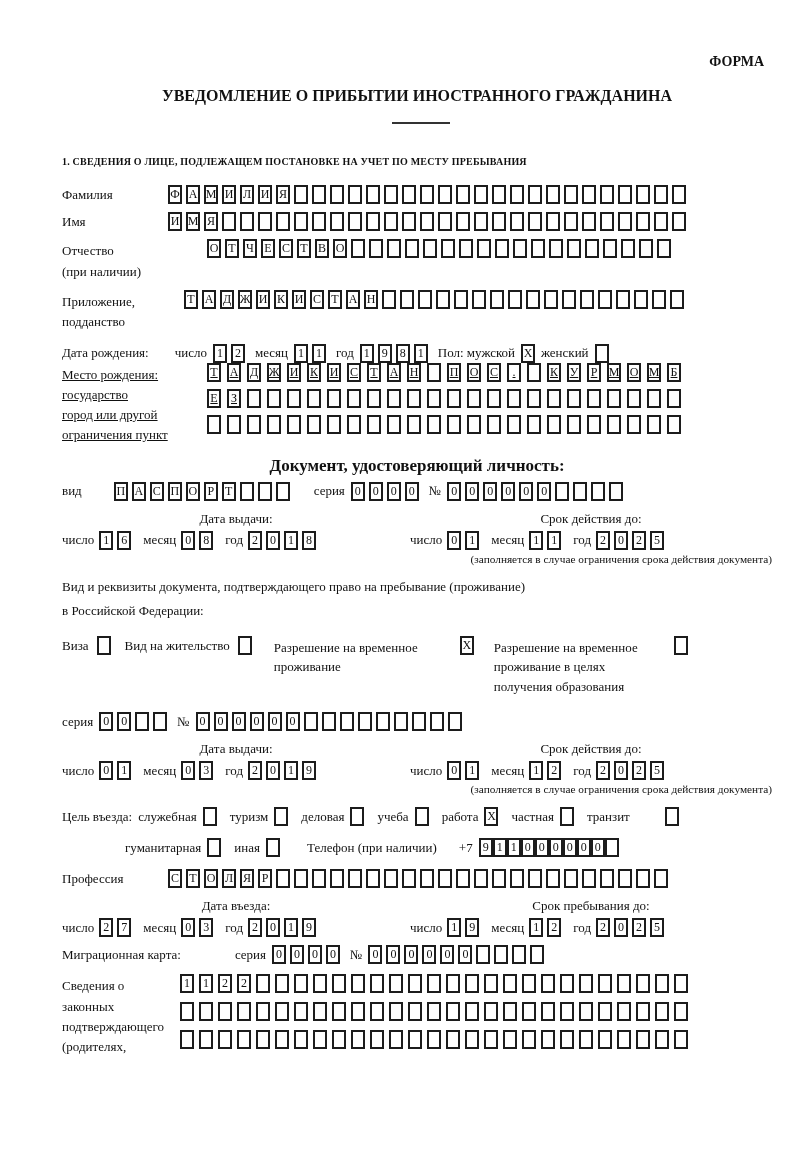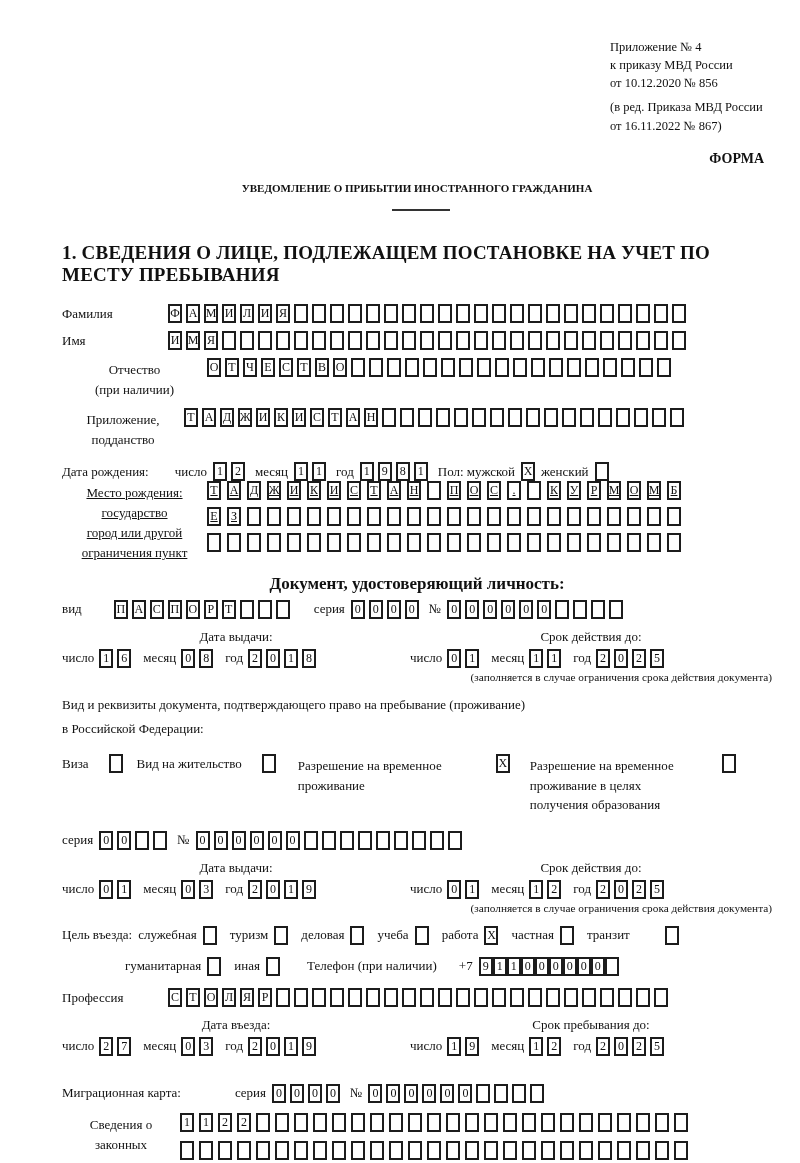--- a/index.html
+++ b/index.html
@@ -9,38 +9,38 @@
     font-family:"Liberation Serif", serif;
     color:#111; font-size:13px;
   }
   .page { padding:38px 28px 0 62px; }
 
   
   .lawref { margin-left:548px; font-size:12.5px; line-height:1.45; }
   .lawref .grp2 { margin-top:6px; }
   .forma { text-align:right; font-weight:bold; font-size:14px; margin-top:16px; padding-right:8px; }
 
-  .title { text-align:center; font-weight:bold; font-size:11px; line-height:1.45; margin-top:14px; }
+  .title { text-align:center; font-weight:bold; font-size:16px; line-height:1.45; margin-top:14px; }
   .uline { display:inline-block; width:58px; border-bottom:2px solid #333; height:14px; margin-left:8px; }
 
-  .sect { font-weight:bold; font-size:19px; margin-top:26px; letter-spacing:0.2px; }
+  .sect { font-weight:bold; font-size:10px; margin-top:26px; letter-spacing:0.2px; }
 
   
   .cell {
     display:inline-flex; align-items:center; justify-content:center;
     width:14px; height:19px; border:2px solid #1c1c1c;
     margin-right:4px; font-size:12px; flex:none; background:#fff;
   }
   .cells { display:flex; flex-wrap:nowrap; }
   .cells-wide .cell { margin-right:6px; }
   .cells-leg .cell { margin-right:5px; }
 
   .row { display:flex; align-items:flex-start; margin-top:8px; }
   .row .lbl { flex:none; padding-top:2px; }
-  .lblblock { line-height:1.55;text-align:center; }
+  .lblblock { line-height:1.55; }
 
   .w-fam { width:106px; }
   .w-otch { width:145px; }
   .w-grazh { width:122px; }
   .w-birth { width:145px; }
   .w-leg { width:118px; }
   .w-prof { width:106px; }
 
   .stackrows > .cells { margin-bottom:7px; }
 
@@ -52,47 +52,38 @@
   .dategrid { display:flex; margin-top:10px; }
   .dg-left { width:348px; flex:none; }
   .dg-right { flex:1; }
   .dg-head { text-align:center; margin-bottom:4px; }
   .dg-cells { display:flex; align-items:center; }
   .dg-cells span.t { margin:0 5px 0 0; }
   .dg-cells .cells { margin-right:8px; }
   .smallnote { font-size:11.3px; margin-top:3px; text-align:right; }
 
   .optrow { display:flex; align-items:flex-start; margin-top:12px; }
-  .opt { display:flex; align-items:flex-start; margin-right:14px;gap:12px; }
+  .opt { display:flex; align-items:flex-start; margin-right:14px; }
   .opt .olbl { margin-right:8px; padding-top:2px; }
   .opt .olbl.c { line-height:1.5; }
   .wrap170 { width:178px; }
   .wrap185 { width:172px; }
 
   .purline { display:flex; align-items:center; margin-top:12px; }
   .purline .plbl { margin-right:6px; }
   .purline .cell { margin-right:0; }
   .purline .opt2 { display:flex; align-items:center; margin-right:13px; }
   .purline .opt2 .olbl { margin-right:6px; }
   .indent { margin-left:63px; }
 </style>
 </head>
 <body>
 
 <div class="page">
 
-  <div class="lawref">
-    <div>Приложение № 4</div>
-    <div>к приказу МВД России</div>
-    <div>от 10.12.2020 № 856</div>
-    <div class="grp2">
-      <div>(в ред. Приказа МВД России</div>
-      <div>от 16.11.2022 № 867)</div>
-    </div>
-  </div>
   <div class="forma">ФОРМА</div>
 
   <div class="title">
     <div>УВЕДОМЛЕНИЕ О ПРИБЫТИИ ИНОСТРАННОГО ГРАЖДАНИНА</div>
     <div>
       <span class="uline"></span>
     </div>
   </div>
 
   <div class="sect">1. СВЕДЕНИЯ О ЛИЦЕ, ПОДЛЕЖАЩЕМ ПОСТАНОВКЕ НА УЧЕТ ПО МЕСТУ ПРЕБЫВАНИЯ</div>
@@ -676,21 +667,21 @@
         <span class="cells">
             <span class="cell">2</span>
             <span class="cell">0</span>
             <span class="cell">2</span>
             <span class="cell">5</span>
           </span>
       </div>
     </div>
   </div>
 
-  <div class="row inlineflex gap6" style="align-items:center; margin-top:28px;">
+  <div class="row inlineflex gap6" style="align-items:center; margin-top:8px;">
     <span>Миграционная карта:</span>
     <span style="width:42px;"></span>
     <span>серия</span>
     <span class="cells">
         <span class="cell">0</span>
         <span class="cell">0</span>
         <span class="cell">0</span>
         <span class="cell">0</span>
       </span>
     <span>№</span>

